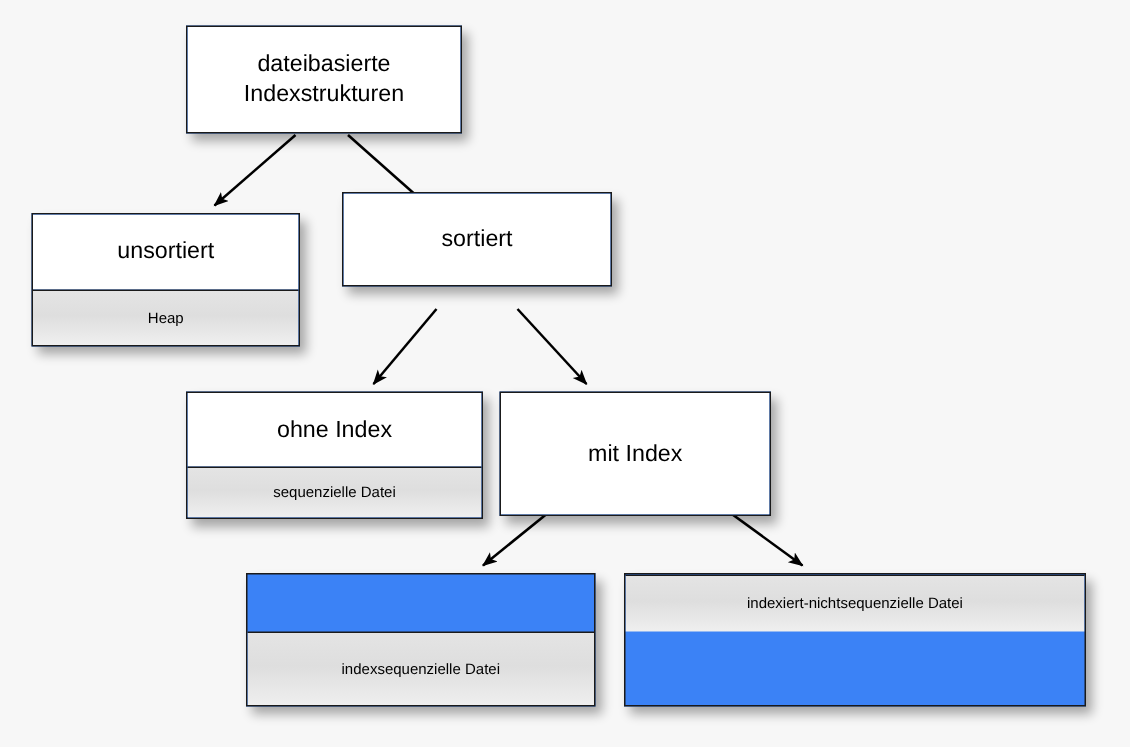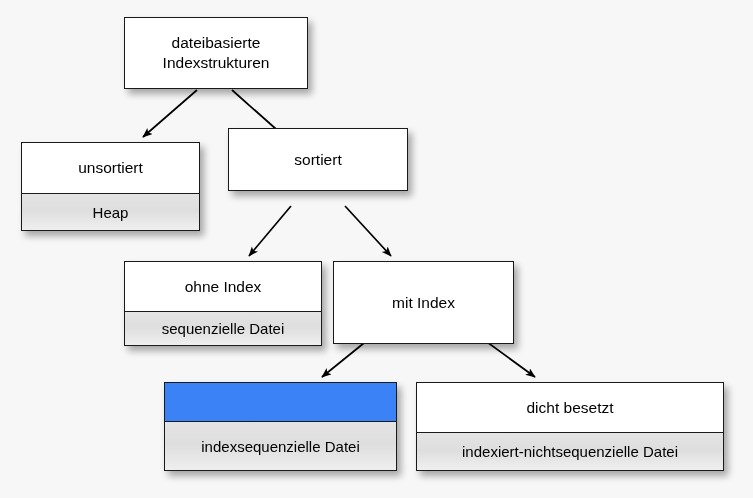--- a/index.html
+++ b/index.html
@@ -60,21 +60,21 @@
   }
 
   .node-sub {
     flex: 0 0 auto;
     display: flex;
     align-items: center;
     justify-content: center;
     border-top: 1.6px solid #1a1a1a;
     background: linear-gradient(to bottom, #e4e4e4 0%, #dedede 45%, #efefef 100%);
     color: #000000;
-    font-size: 15px;
+    font-size: 10px;
     text-align: center;
     padding: 2px 6px;
     box-sizing: border-box;
     white-space: nowrap;
   }
 
   
   #node-root      { left: 124px; top: 17px;  width: 184px; height: 72px; }
   #node-unsortiert{ left: 21px;  top: 142px; width: 179px; height: 89px; }
   #node-sortiert  { left: 228px; top: 128px; width: 180px; height: 63px; }
@@ -134,17 +134,16 @@
 
   <div class="node" id="node-mit-index">
     <div class="node-title">mit Index</div>
   </div>
 
   <div class="node" id="node-duenn">
     <div class="node-sub">indexsequenzielle Datei</div>
   </div>
 
   <div class="node" id="node-dicht">
-    <div class="node-title">dicht besetzt</div>
     <div class="node-sub">indexiert-nichtsequenzielle Datei</div>
   </div>
 
 </div>
 
 </body></html>

